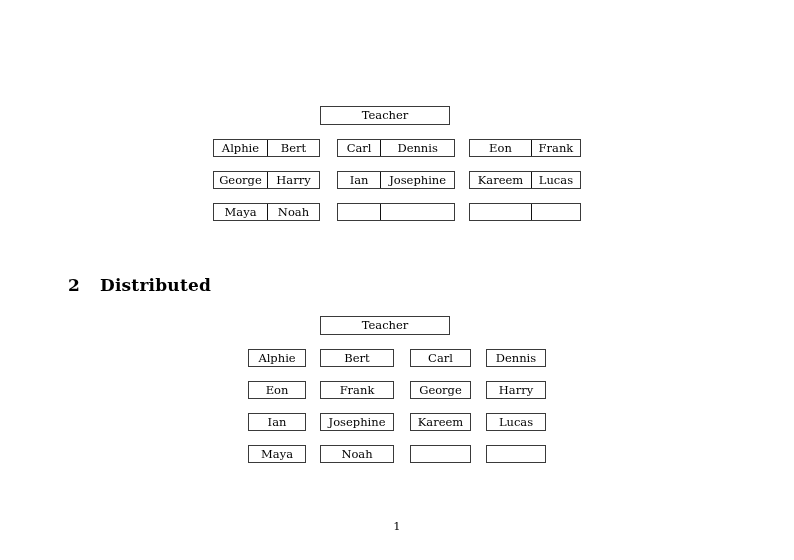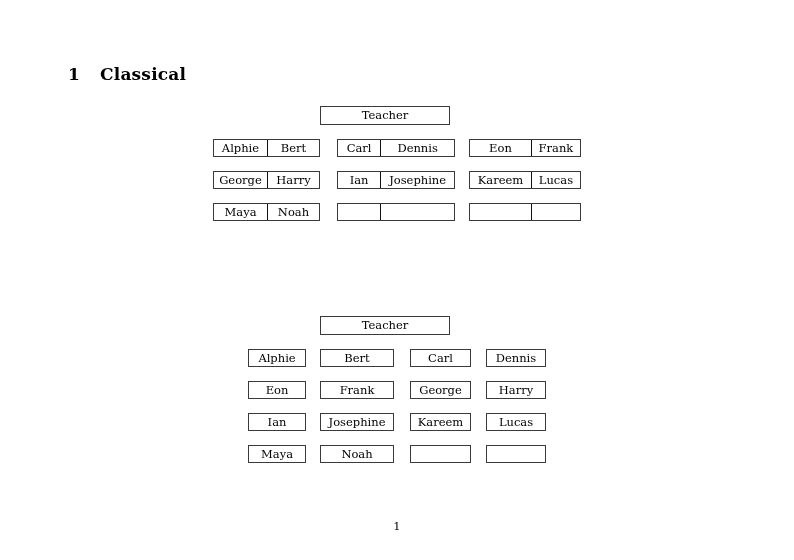--- a/index.html
+++ b/index.html
@@ -93,23 +93,20 @@
     width: 794px;
     text-align: center;
     font-size: 11.5px;
   }
 </style>
 </head>
 <body>
 
 <div class="page">
 
-  <div class="section-heading" id="heading-classical">
-    <span class="sec-num">1</span><span class="sec-title">Classical</span>
-  </div>
 
   <div class="lbox teacher-box" style="left:320px; top:106px;">Teacher</div>
 
   <div class="pair-table" style="left:213px; top:139px; width:107px;">
     <div class="cell" style="width:54px;">Alphie</div>
     <div class="cell" style="width:53px;">Bert</div>
   </div>
   <div class="pair-table" style="left:213px; top:171px; width:107px;">
     <div class="cell" style="width:54px;">George</div>
     <div class="cell" style="width:53px;">Harry</div>
@@ -138,20 +135,23 @@
   </div>
   <div class="pair-table" style="left:469px; top:171px; width:112px;">
     <div class="cell" style="width:62px;">Kareem</div>
     <div class="cell" style="width:50px;">Lucas</div>
   </div>
   <div class="pair-table" style="left:469px; top:203px; width:112px;">
     <div class="cell" style="width:62px;"></div>
     <div class="cell" style="width:50px;"></div>
   </div>
 
+  <div class="section-heading" id="heading-distributed">
+    <span class="sec-num">2</span><span class="sec-title">Distributed</span>
+  </div>
 
   <div class="lbox teacher-box" style="left:320px; top:316px;">Teacher</div>
 
   <div class="lbox" style="left:248px; top:349px; width:58px;">Alphie</div>
   <div class="lbox" style="left:320px; top:349px; width:74px;">Bert</div>
   <div class="lbox" style="left:410px; top:349px; width:61px;">Carl</div>
   <div class="lbox" style="left:486px; top:349px; width:60px;">Dennis</div>
 
   <div class="lbox" style="left:248px; top:381px; width:58px;">Eon</div>
   <div class="lbox" style="left:320px; top:381px; width:74px;">Frank</div>

